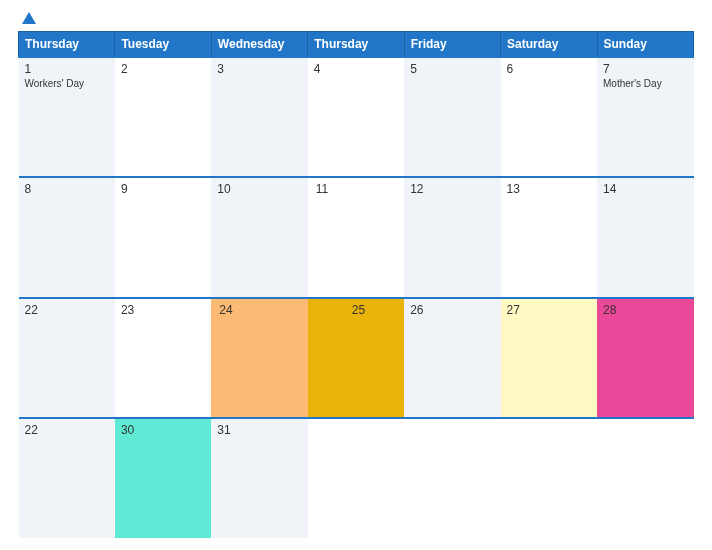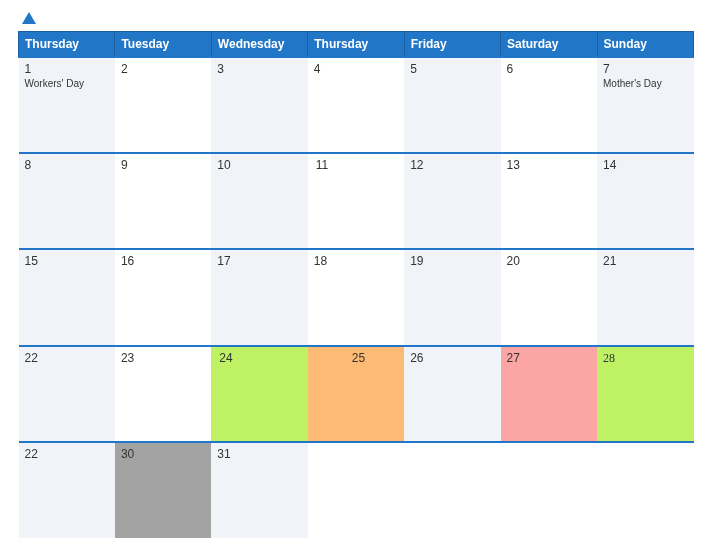--- a/index.html
+++ b/index.html
@@ -212,69 +212,46 @@
         </td>
         <td style="background: rgb(255, 255, 255);">
           <span class="day-number">13</span>
         </td>
         <td style="background: rgb(240, 244, 248); margin-left: 41px;">
           <span class="day-number">14</span>
         </td>
       </tr>
       <tr>
         <td style="background: rgb(240, 244, 248);">
-          <span class="day-number">15</span>
-        </td>
-        <td style="background: rgb(255, 255, 255);">
-          <span class="day-number">16</span>
-        </td>
-        <td style="background: rgb(240, 244, 248);">
-          <span class="day-number">17</span>
-        </td>
-        <td style="background: rgb(255, 255, 255);">
-          <span class="day-number">18</span>
-        </td>
-        <td style="background: rgb(240, 244, 248);">
-          <span class="day-number">19</span>
-        </td>
-        <td style="background: rgb(255, 255, 255);">
-          <span class="day-number">20</span>
-        </td>
-        <td style="background: rgb(240, 244, 248);">
-          <span class="day-number">21</span>
+          <span class="day-number">22</span>
+        </td>
+        <td style="background: rgb(255, 255, 255);">
+          <span class="day-number">23</span>
+        </td>
+        <td style="background: #fdba74; padding-left: 8px;">
+          <span class="day-number">24</span>
+        </td>
+        <td style="background: #eab308; padding-left: 44px;">
+          <span class="day-number">25</span>
+        </td>
+        <td style="background: rgb(240, 244, 248);">
+          <span class="day-number">26</span>
+        </td>
+        <td style="background: #fef9c3;">
+          <span class="day-number">27</span>
+        </td>
+        <td style="background: #ec4899;">
+          <span class="day-number">28</span>
         </td>
       </tr>
       <tr>
         <td style="background: rgb(240, 244, 248);">
           <span class="day-number">22</span>
         </td>
-        <td style="background: rgb(255, 255, 255);">
-          <span class="day-number">23</span>
-        </td>
-        <td style="background: #bef264; padding-left: 8px;">
-          <span class="day-number">24</span>
-        </td>
-        <td style="background: #fdba74; padding-left: 44px;">
-          <span class="day-number">25</span>
-        </td>
-        <td style="background: rgb(240, 244, 248);">
-          <span class="day-number">26</span>
-        </td>
-        <td style="background: #fca5a5;">
-          <span class="day-number">27</span>
-        </td>
-        <td style="background: #bef264; font-family: Liberation Serif, serif;">
-          <span class="day-number">28</span>
-        </td>
-      </tr>
-      <tr>
-        <td style="background: rgb(240, 244, 248);">
-          <span class="day-number">22</span>
-        </td>
-        <td style="background: #a3a3a3;">
+        <td style="background: #5eead4;">
           <span class="day-number">30</span>
         </td>
         <td style="background: rgb(240, 244, 248); margin-top: 21px;">
           <span class="day-number">31</span>
         </td>
         <td class="empty-cell" style="background: rgb(255, 255, 255);"></td>
         <td class="empty-cell" style="background: rgb(255, 255, 255);"></td>
         <td class="empty-cell" style="background: rgb(255, 255, 255);"></td>
         <td class="empty-cell" style="background: rgb(255, 255, 255);"></td>
       </tr>

